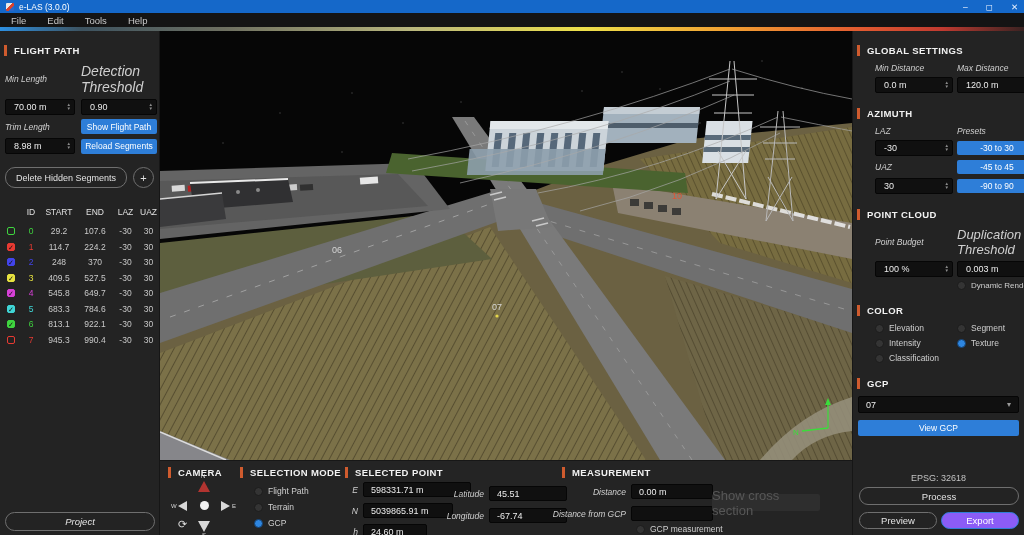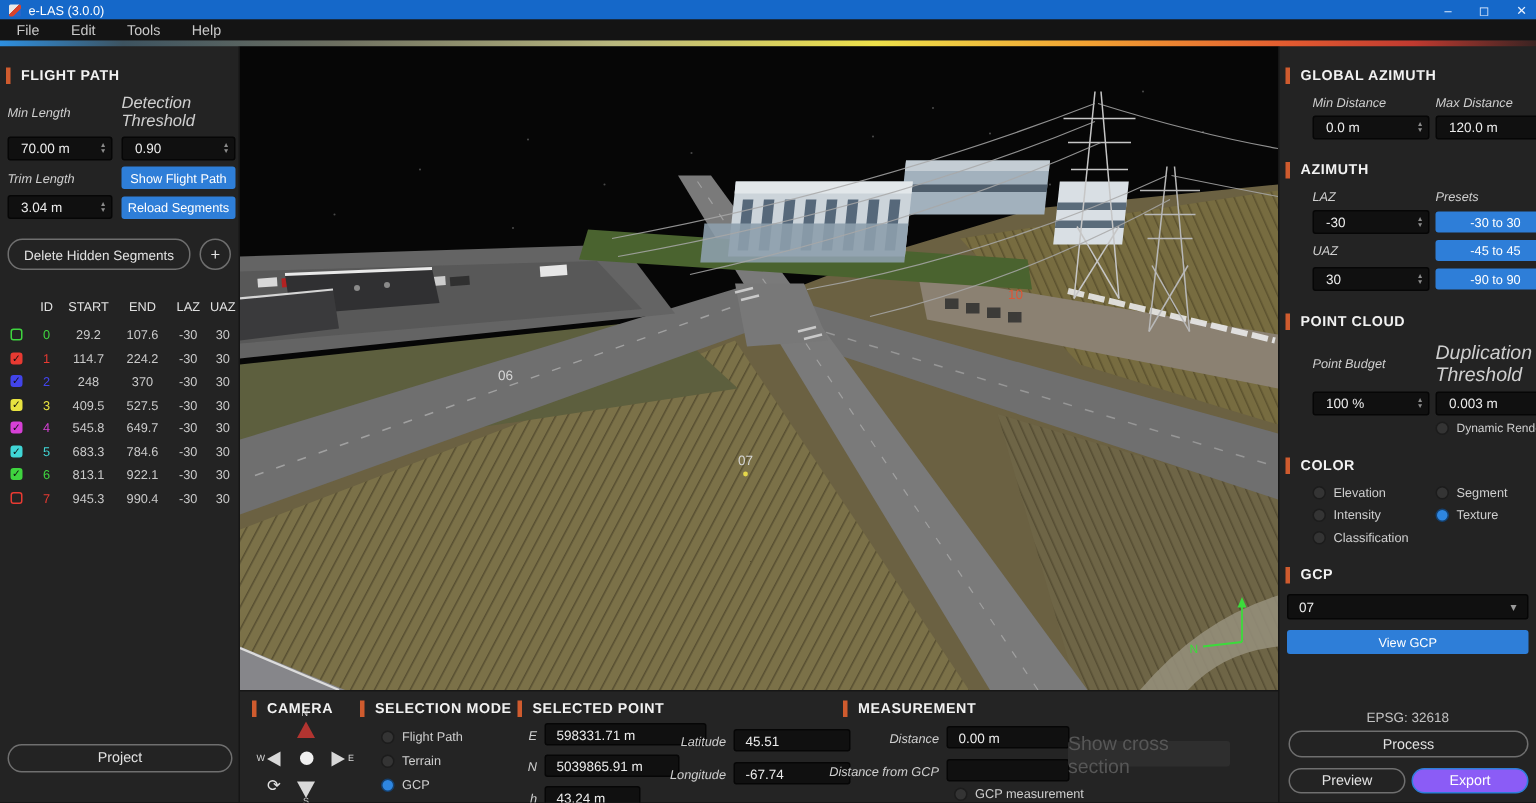--- a/index.html
+++ b/index.html
@@ -62,21 +62,21 @@
   
   .lp-grid { display:grid; grid-template-columns:70px 76px; column-gap:6px;
              padding:0 5px; row-gap:4px; margin-top:7px; align-items:center; }
   .seg-table { margin-top:16px; font-size:8.5px; color:#c9c9c9; }
   .seg-row { display:grid; grid-template-columns:22px 18px 38px 34px 27px 19px;
              align-items:center; height:15.5px; text-align:center; }
   .seg-row.hdr { color:#e0e0e0; margin-bottom:4px; }
   .seg-check { width:8px; height:8px; margin:0 auto; border:1.5px solid #888;
                border-radius:2px; font-size:7px; line-height:8px; color:#101010;
                text-align:center; cursor:pointer; }
-  .project-btn { position:absolute; bottom:20px; left:5px; width:150px; height:19px; }
+  .project-btn { position:absolute; bottom:4px; left:5px; width:150px; height:19px;font-style:italic; }
 
   
   .rp-grid { display:grid; grid-template-columns:78px 80px; column-gap:4px;
              padding:0 22px; row-gap:4px; margin-top:7px; align-items:center; }
   .chk-row { display:flex; align-items:center; gap:5px; font-size:8.5px; color:#cfcfcf; }
   .dropdown { display:flex; align-items:center; height:17px; background:#101010;
               border:1px solid #060606; border-radius:2px; padding:0 7px;
               font-size:9px; color:#ececec; margin:7px 5px 0 5px; cursor:pointer; }
   .dropdown .chev { margin-left:auto; color:#9a9a9a; font-size:8px; }
   .epsg { position:absolute; bottom:52px; width:100%; text-align:center;
@@ -123,42 +123,42 @@
   </div>
   <div class="gradbar"></div>
 
   <div class="main">
 
     <div class="panel panel-left">
       <div class="sect" style="margin:14px 0 0 4px">FLIGHT PATH</div>
 
       <div class="lp-grid">
         <span class="lbl">Min Length</span>
-        <span class="lbl" style="font-size:11px">Detection Threshold</span>
+        <span class="lbl" style="font-size:14px">Detection Threshold</span>
 
         <div class="spin">
           <span class="val">70.00 m</span>
           <span class="arrows">
               <span>▲</span>
               <span>▼</span>
             </span>
         </div>
         <div class="spin">
           <span class="val">0.90</span>
           <span class="arrows">
               <span>▲</span>
               <span>▼</span>
             </span>
         </div>
 
         <span class="lbl">Trim Length</span>
         <div class="bbtn">Show Flight Path</div>
 
         <div class="spin">
-          <span class="val">3.04 m</span>
+          <span class="val">8.98 m</span>
           <span class="arrows">
               <span>▲</span>
               <span>▼</span>
             </span>
         </div>
         <div class="bbtn">Reload Segments</div>
       </div>
 
       <div style="display:flex; gap:6px; margin:13px 5px 0 5px; align-items:center">
         <div class="pill" style="width:122px; height:21px; font-size:9px">Delete Hidden Segments</div>
@@ -462,21 +462,21 @@
         </div>
         <div class="pt-row" style="left:190px; top:42px">
           <span class="lbl" style="width:8px">N</span>
           <div class="field" style="width:90px">
             <span>5039865.91 m</span>
             </div>
         </div>
         <div class="pt-row" style="left:190px; top:63px">
           <span class="lbl" style="width:8px">h</span>
           <div class="field" style="width:64px">
-            <span>43.24 m</span>
+            <span>24.60 m</span>
             </div>
         </div>
         <div class="pt-row" style="left:282px; top:25px">
           <span class="lbl" style="width:42px">Latitude</span>
           <div class="field" style="width:78px">
             <span>45.51</span>
             </div>
         </div>
         <div class="pt-row" style="left:282px; top:47px">
           <span class="lbl" style="width:42px">Longitude</span>
@@ -502,21 +502,21 @@
         </div>
         <div class="chk-row" style="position:absolute; left:476px; top:63px">
           <span class="radio"></span>
           <span>GCP measurement</span>
         </div>
         <div class="disabled-btn" style="position:absolute; left:552px; top:33px; width:108px; height:17px">Show cross section</div>
       </div>
     </div>
 
     <div class="panel panel-right">
-      <div class="sect" style="margin:14px 0 0 4px">GLOBAL AZIMUTH</div>
+      <div class="sect" style="margin:14px 0 0 4px">GLOBAL SETTINGS</div>
       <div class="rp-grid">
         <span class="lbl">Min Distance</span>
         <span class="lbl">Max Distance</span>
         <div class="spin">
           <span class="val">0.0 m</span>
           <span class="arrows">
               <span>▲</span>
               <span>▼</span>
             </span>
         </div>

